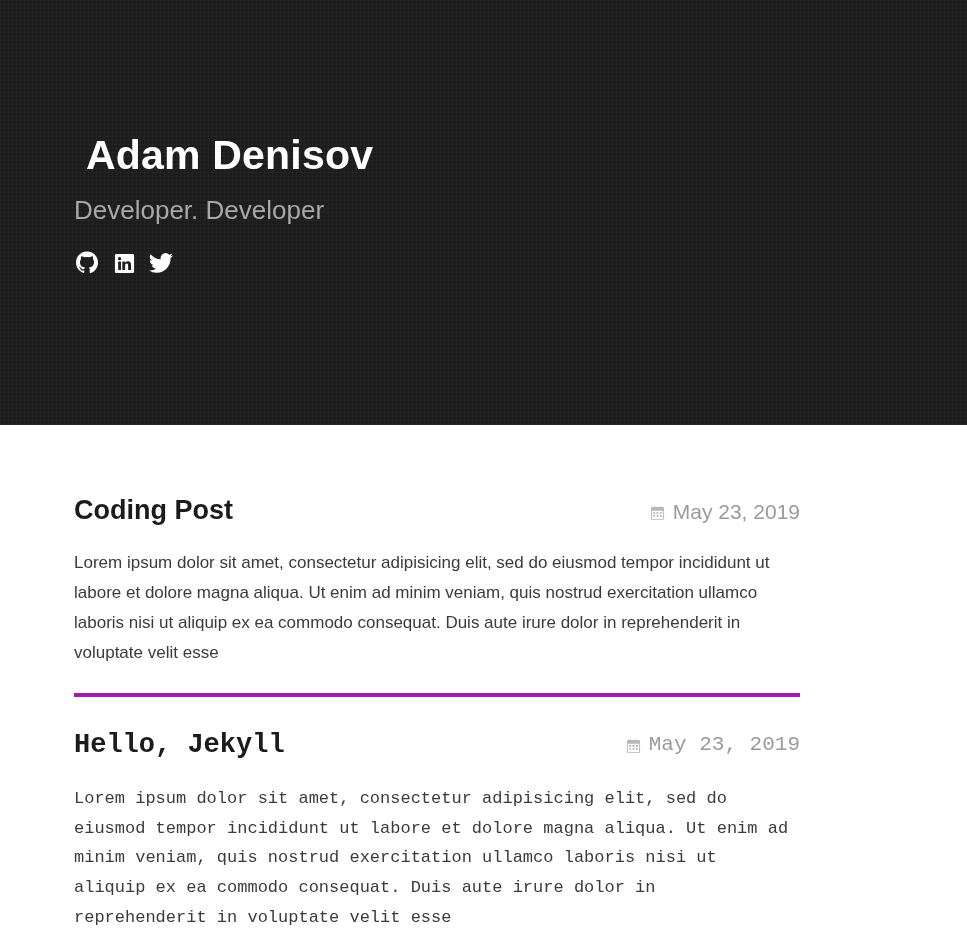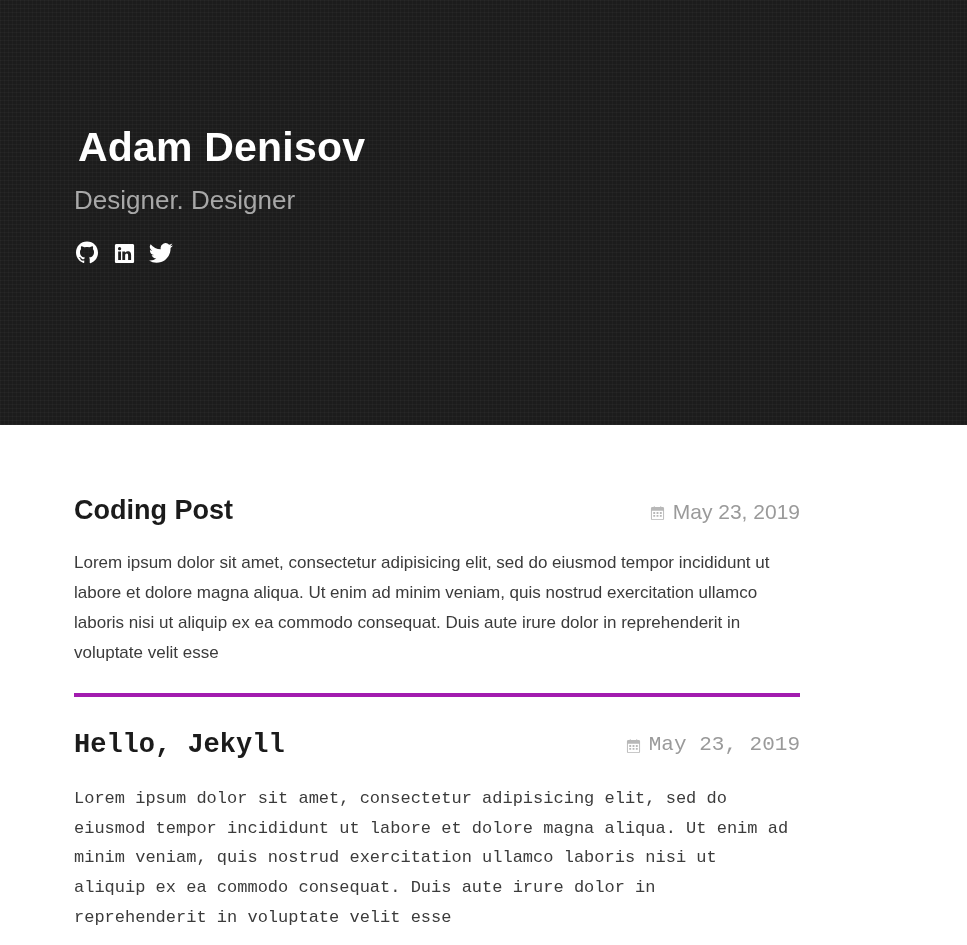--- a/index.html
+++ b/index.html
@@ -32,21 +32,21 @@
     left: 74px;
     top: 118px;
     width: 740px;
   }
   .hero-title {
     font-size: 41px;
     line-height: 1.25;
     font-weight: bold;
     color: #ffffff;
     letter-spacing: 0.2px;
-    margin: 4px;
+    margin: 12px;
   }
   .hero-subtitle {
     font-size: 26px;
     line-height: 1.35;
     font-weight: normal;
     color: #a8a8a8;
     margin: 10px 0 0 0;
   }
   .social-row {
     margin-top: 22px;
@@ -123,21 +123,21 @@
     color: #3b3b3b;
     max-width: 718px;
   }
 </style>
 </head>
 <body>
 
 <header class="hero">
   <div class="hero-inner">
     <h1 class="hero-title">Adam Denisov</h1>
-    <p class="hero-subtitle">Designer. Designer</p>
+    <p class="hero-subtitle">Developer. Developer</p>
 
     <nav class="social-row">
       <a class="social-link" href="#">
         <span>
           <svg width="24" height="24" viewBox="0 0 24 24" fill="currentColor" aria-hidden="true">
             <path d="M12 .5C5.73.5.99 5.24.99 11.5c0 4.86 3.15 8.98 7.52 10.44.55.1.75-.24.75-.53v-1.9c-3.06.67-3.71-1.3-3.71-1.3-.5-1.27-1.23-1.61-1.23-1.61-1-.68.08-.67.08-.67 1.1.08 1.69 1.14 1.69 1.14.98 1.69 2.58 1.2 3.21.92.1-.71.39-1.2.7-1.48-2.44-.28-5.01-1.22-5.01-5.44 0-1.2.43-2.19 1.13-2.96-.11-.28-.49-1.4.11-2.92 0 0 .92-.3 3.02 1.13a10.4 10.4 0 0 1 5.5 0c2.1-1.43 3.02-1.13 3.02-1.13.6 1.52.22 2.64.11 2.92.7.77 1.13 1.76 1.13 2.96 0 4.23-2.58 5.16-5.03 5.43.4.35.75 1.03.75 2.08v3.08c0 .29.2.64.76.53 4.36-1.46 7.51-5.58 7.51-10.44C23.01 5.24 18.27.5 12 .5z"></path>
           </svg>
         </span>
       </a>
       <a class="social-link" href="#">

